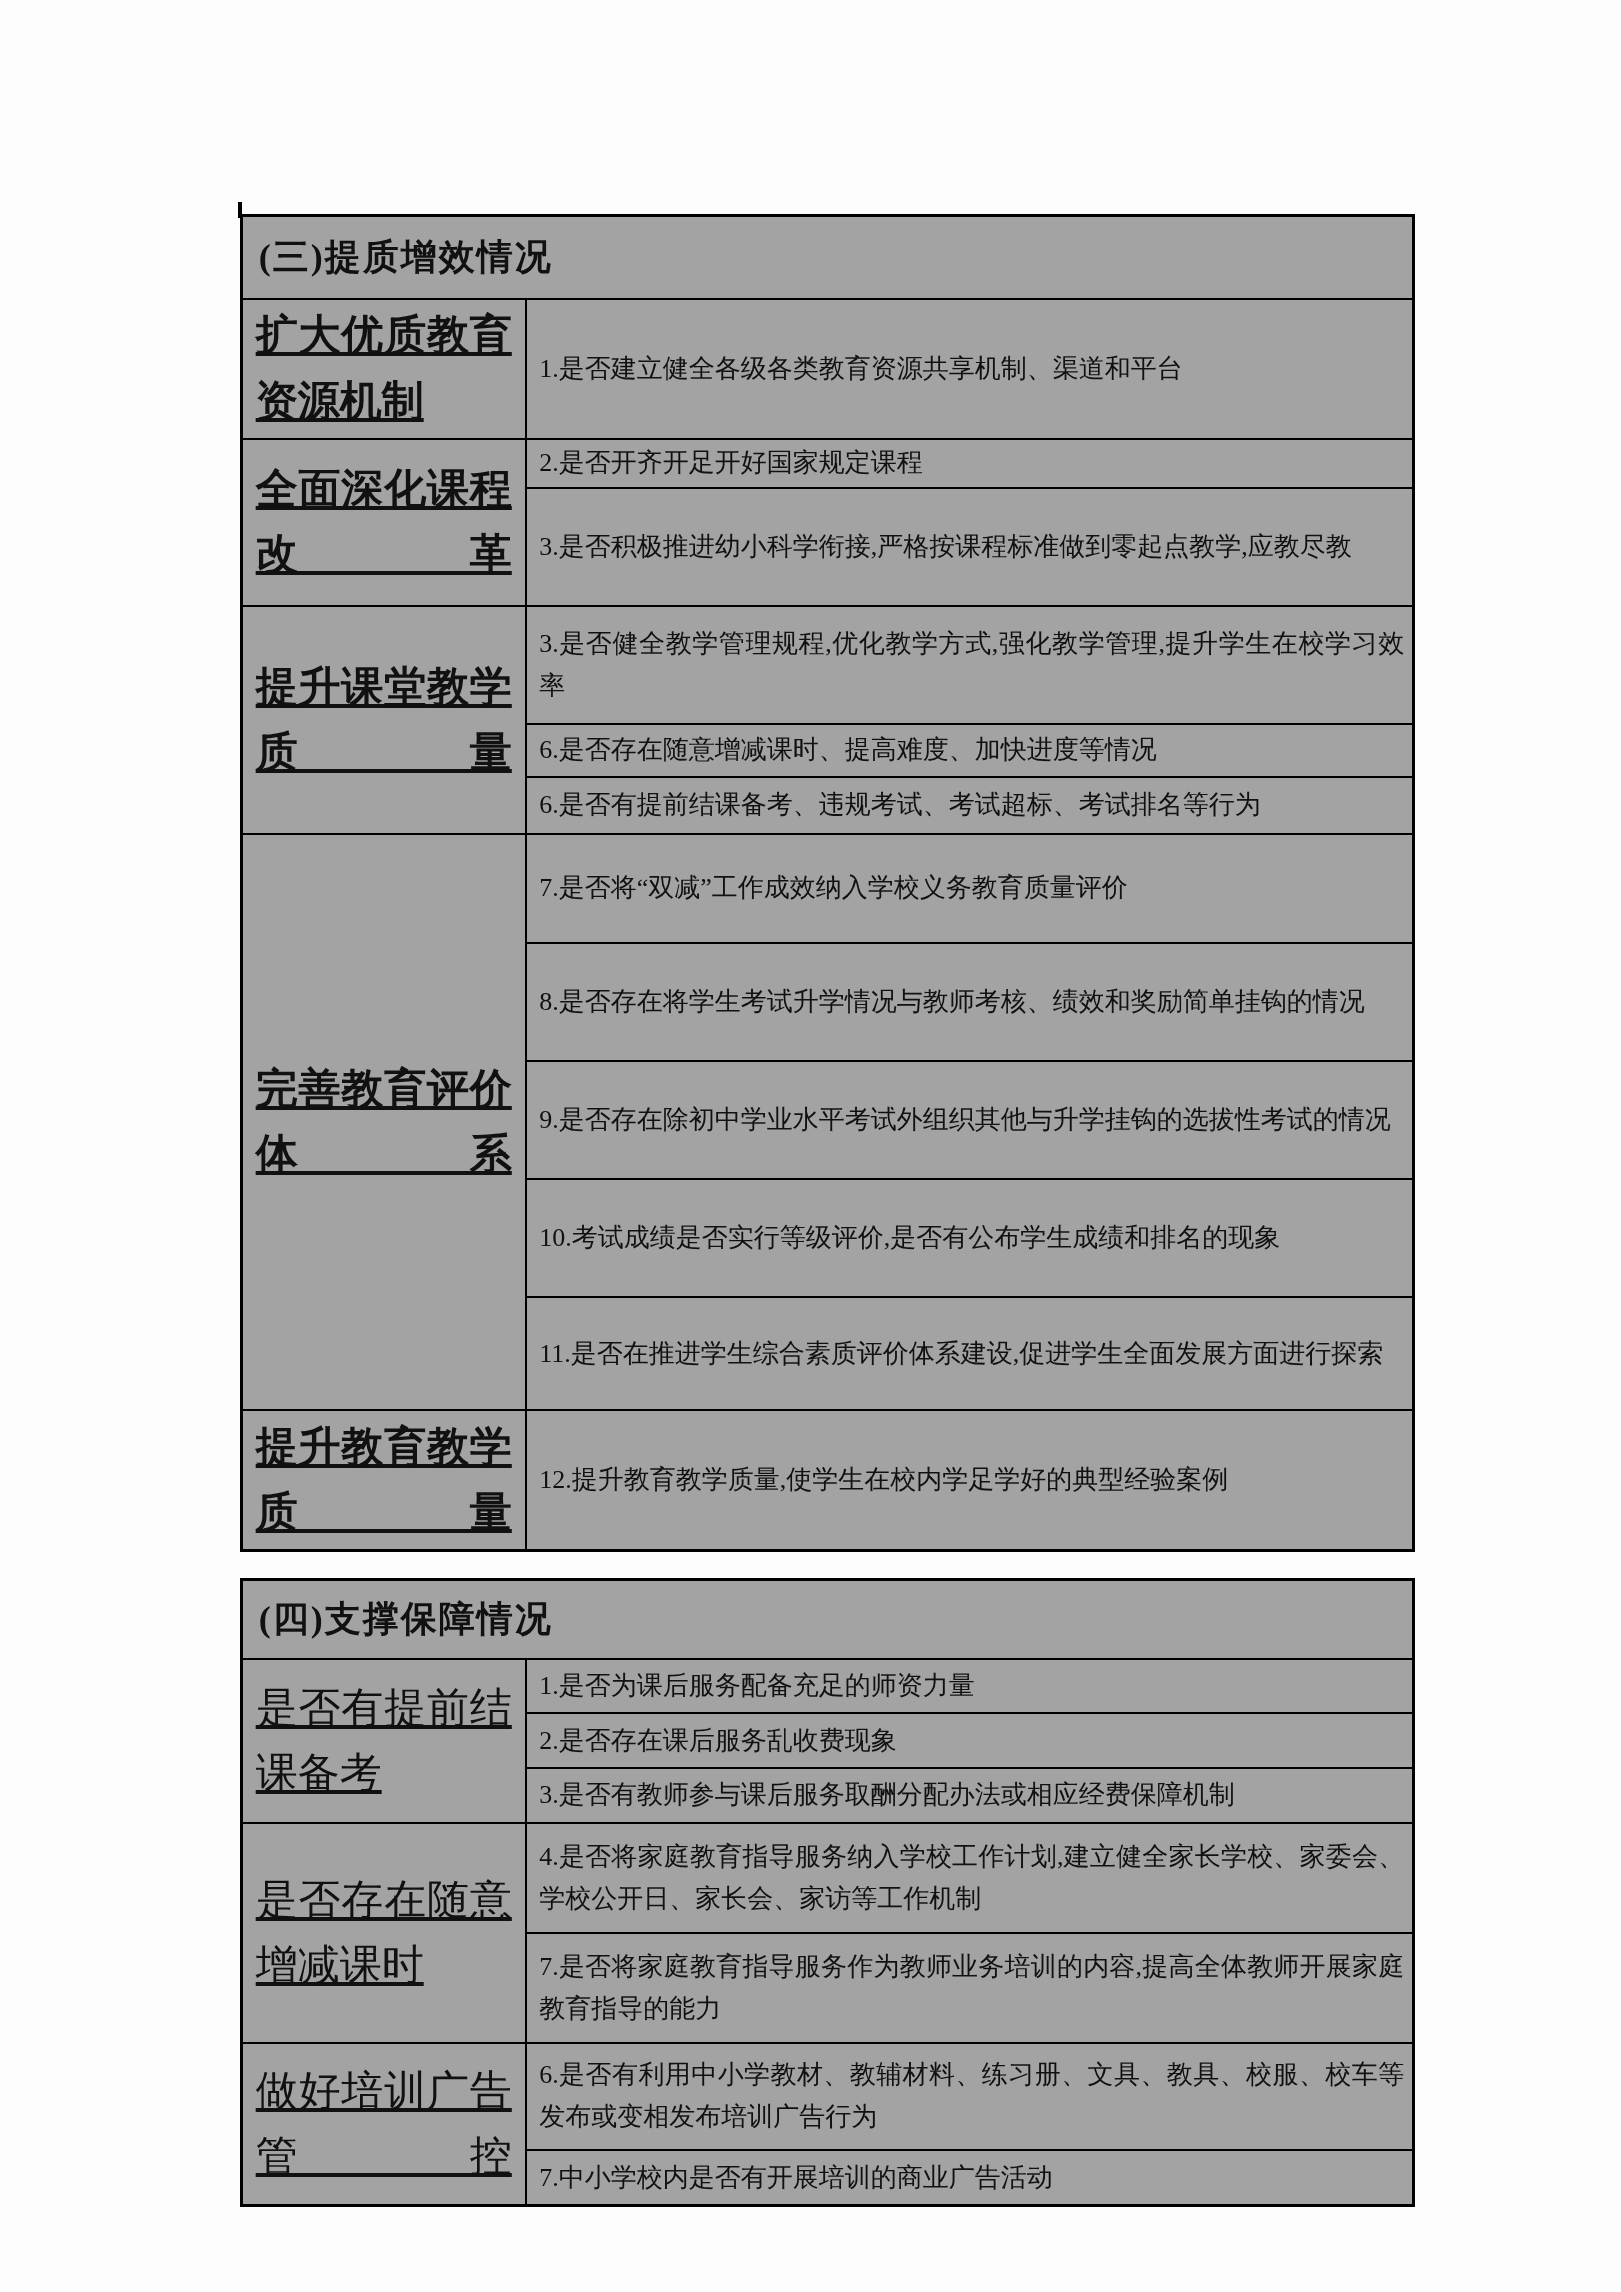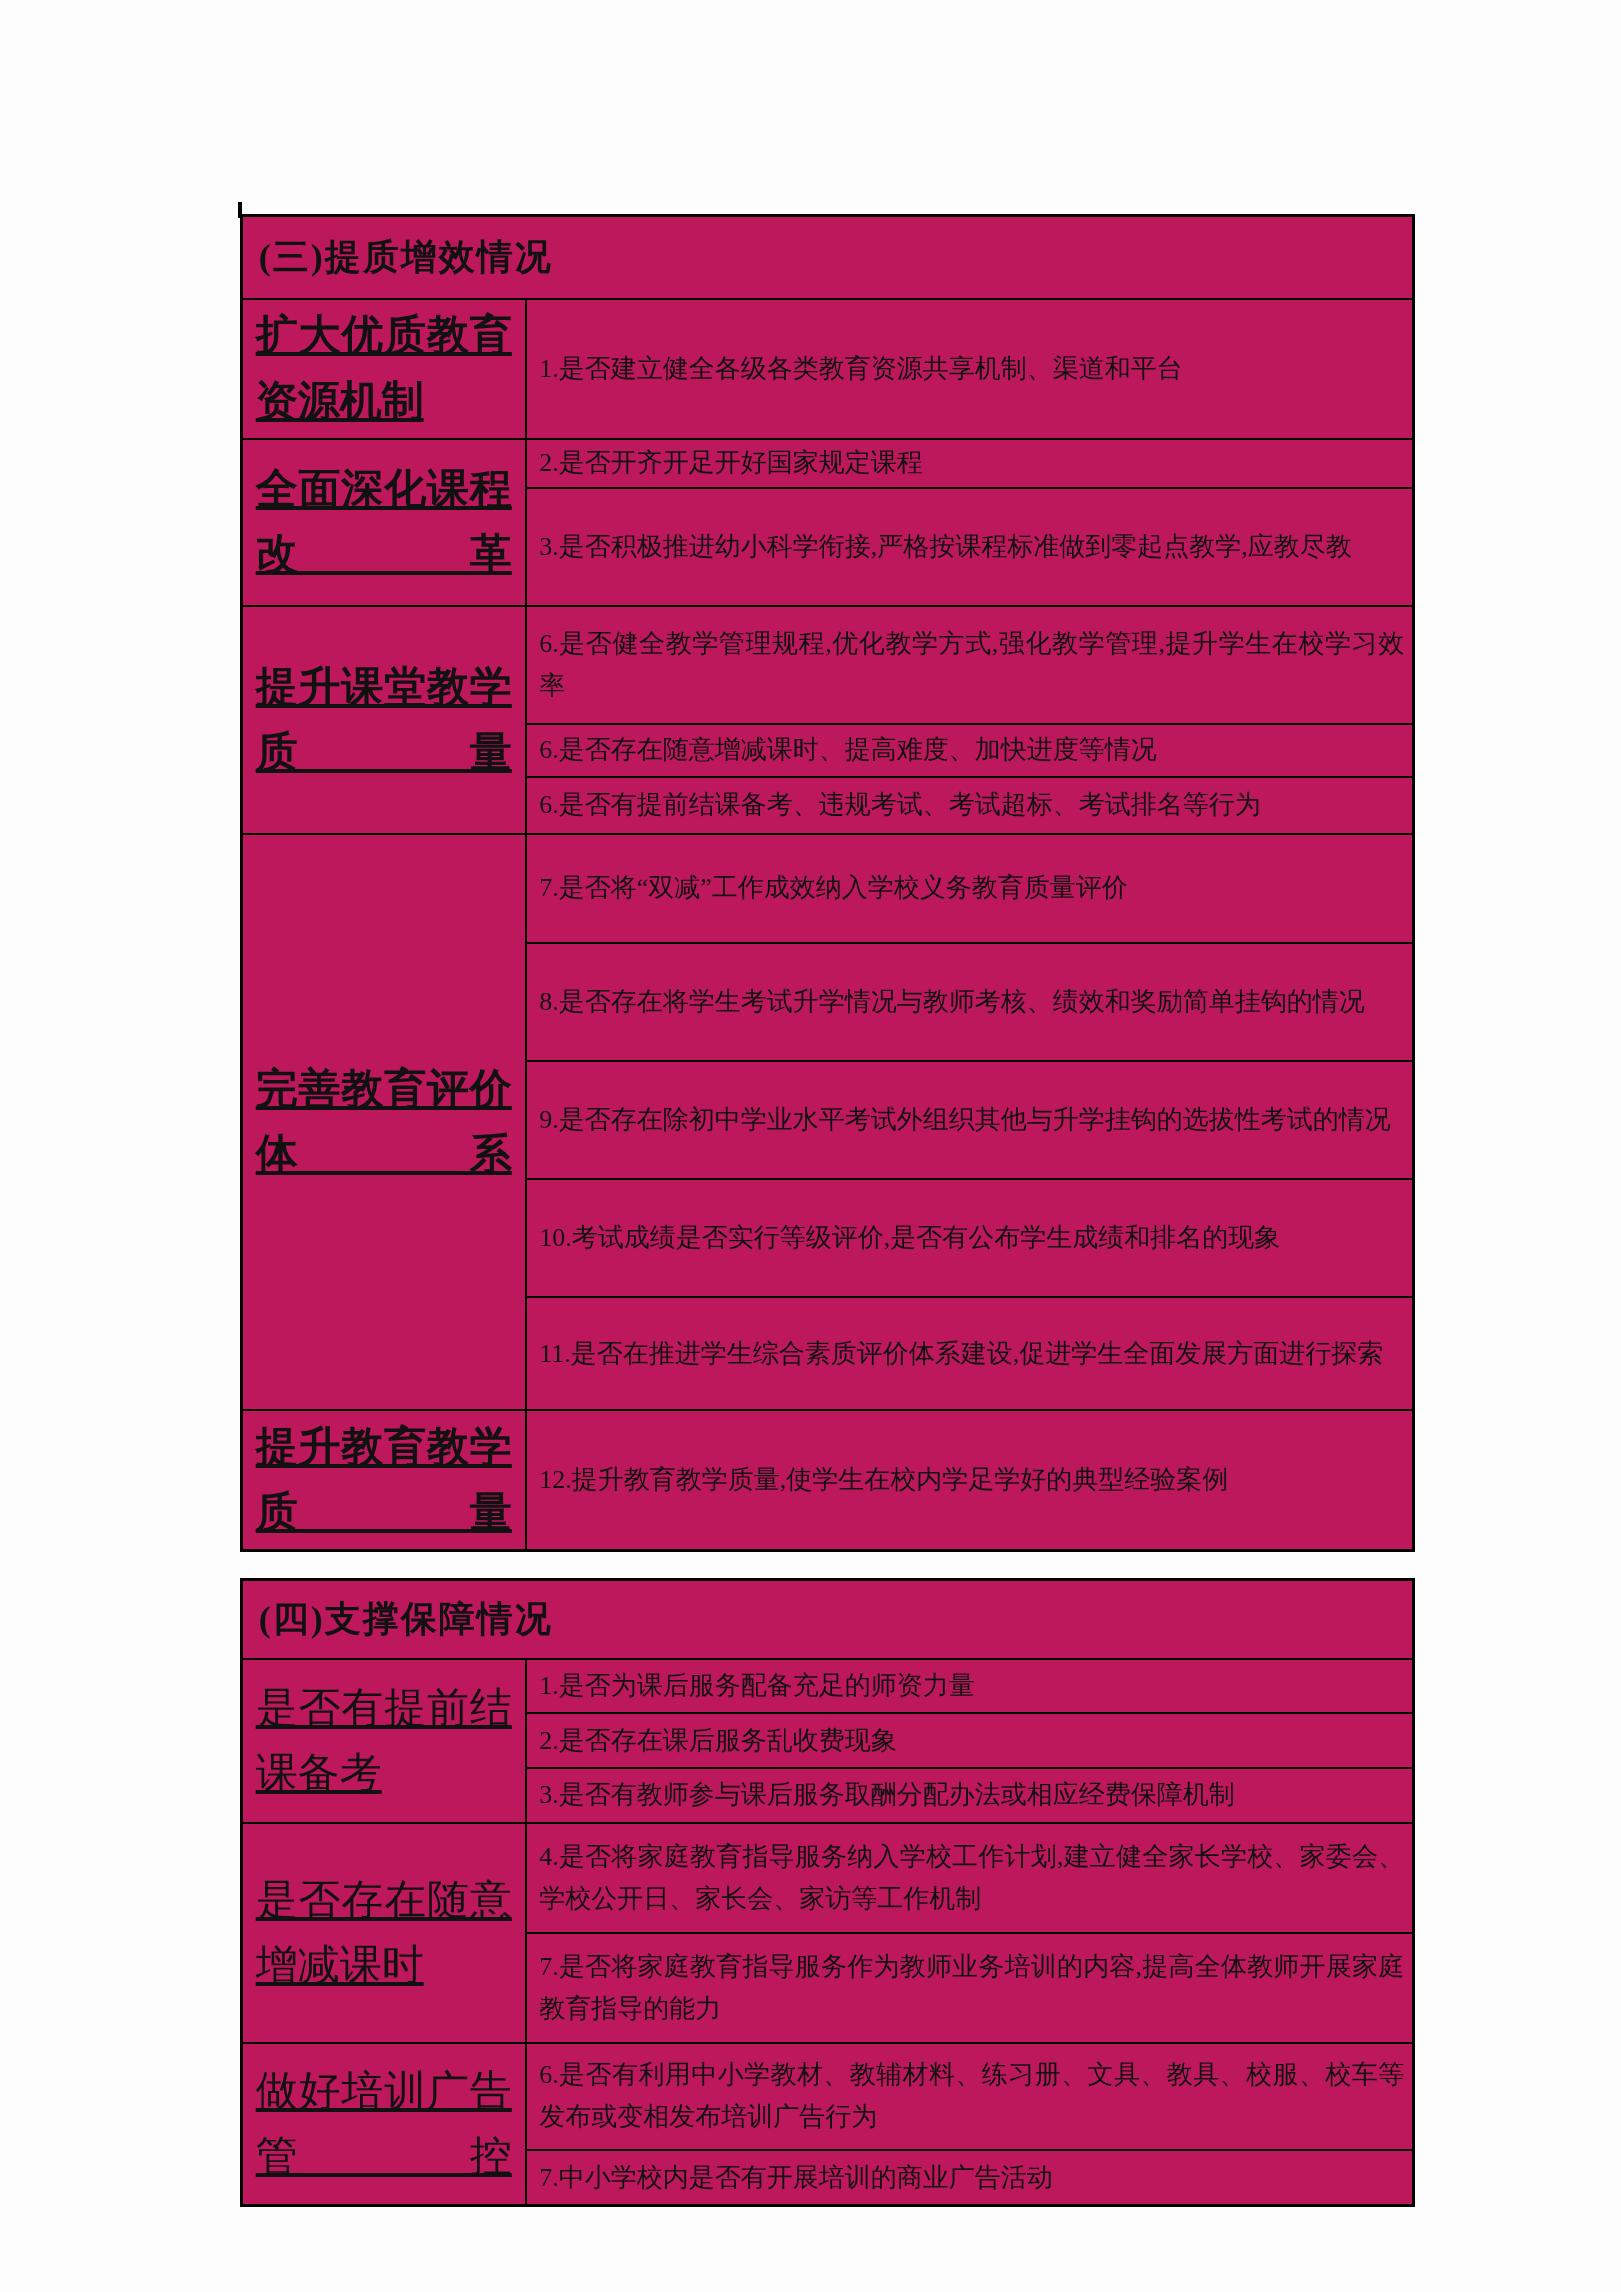--- a/index.html
+++ b/index.html
@@ -15,21 +15,21 @@
     overflow: hidden;
     font-family: "Liberation Serif", "DejaVu Serif", serif;
     color: #111;
   }
   table.review-table {
     position: absolute;
     left: 240px;
     width: 1172px;
     border-collapse: collapse;
     table-layout: fixed;
-    background: #be185d;
+    background: #a3a3a3;
     border: 3.9px solid #000;
   }
   #table-3 { top: 214px; }
   #table-4 { top: 1578px; }
 
   .review-table th,
   .review-table td {
     border: 2.9px solid #000;
     vertical-align: middle;
     overflow: hidden;
@@ -106,21 +106,21 @@
     </tr>
     <tr class="rh-42">
       <td class="category-cell distribute" rowspan="2">全面深化课程改革</td>
       <td class="item-cell rh-42">2.是否开齐开足开好国家规定课程</td>
     </tr>
     <tr class="rh-112">
       <td class="item-cell rh-112">3.是否积极推进幼小科学衔接,严格按课程标准做到零起点教学,应教尽教</td>
     </tr>
     <tr class="rh-112">
       <td class="category-cell distribute" rowspan="3">提升课堂教学质量</td>
-      <td class="item-cell rh-112">6.是否健全教学管理规程,优化教学方式,强化教学管理,提升学生在校学习效率</td>
+      <td class="item-cell rh-112">3.是否健全教学管理规程,优化教学方式,强化教学管理,提升学生在校学习效率</td>
     </tr>
     <tr class="rh-46">
       <td class="item-cell rh-46">6.是否存在随意增减课时、提高难度、加快进度等情况</td>
     </tr>
     <tr class="rh-50">
       <td class="item-cell rh-50">6.是否有提前结课备考、违规考试、考试超标、考试排名等行为</td>
     </tr>
     <tr class="rh-104">
       <td class="category-cell distribute" rowspan="5">完善教育评价体系</td>
       <td class="item-cell rh-104">7.是否将“双减”工作成效纳入学校义务教育质量评价</td>

